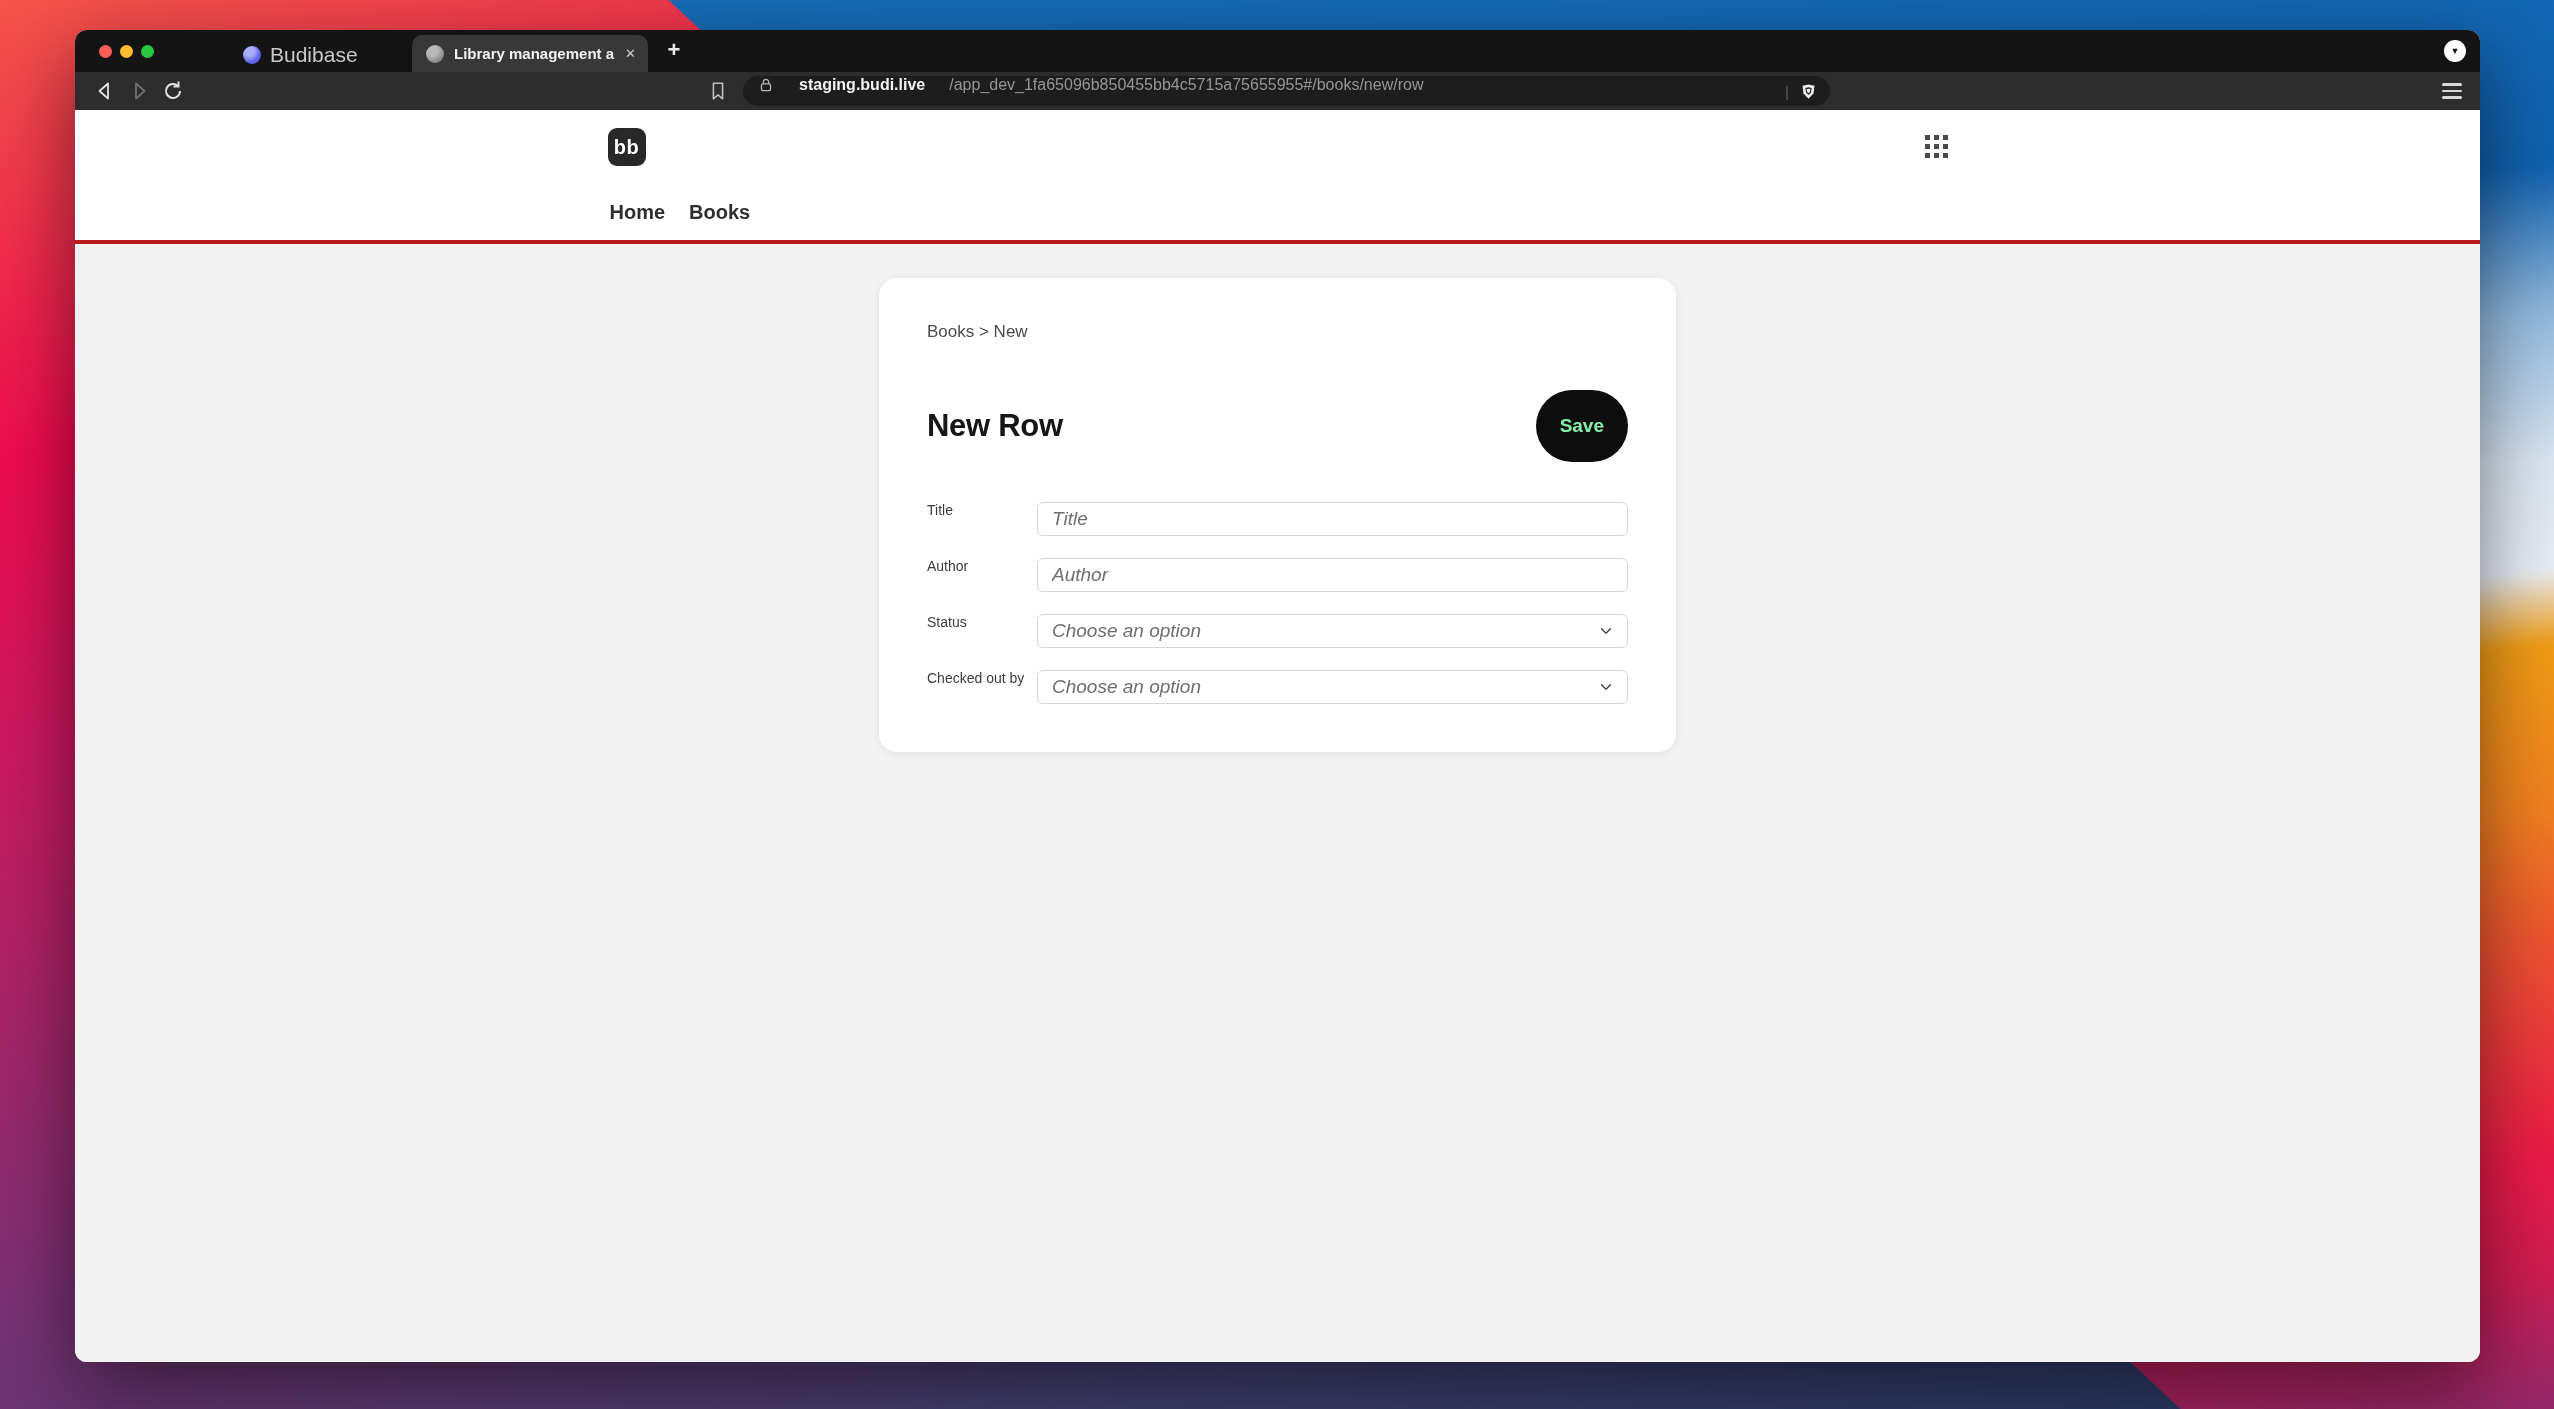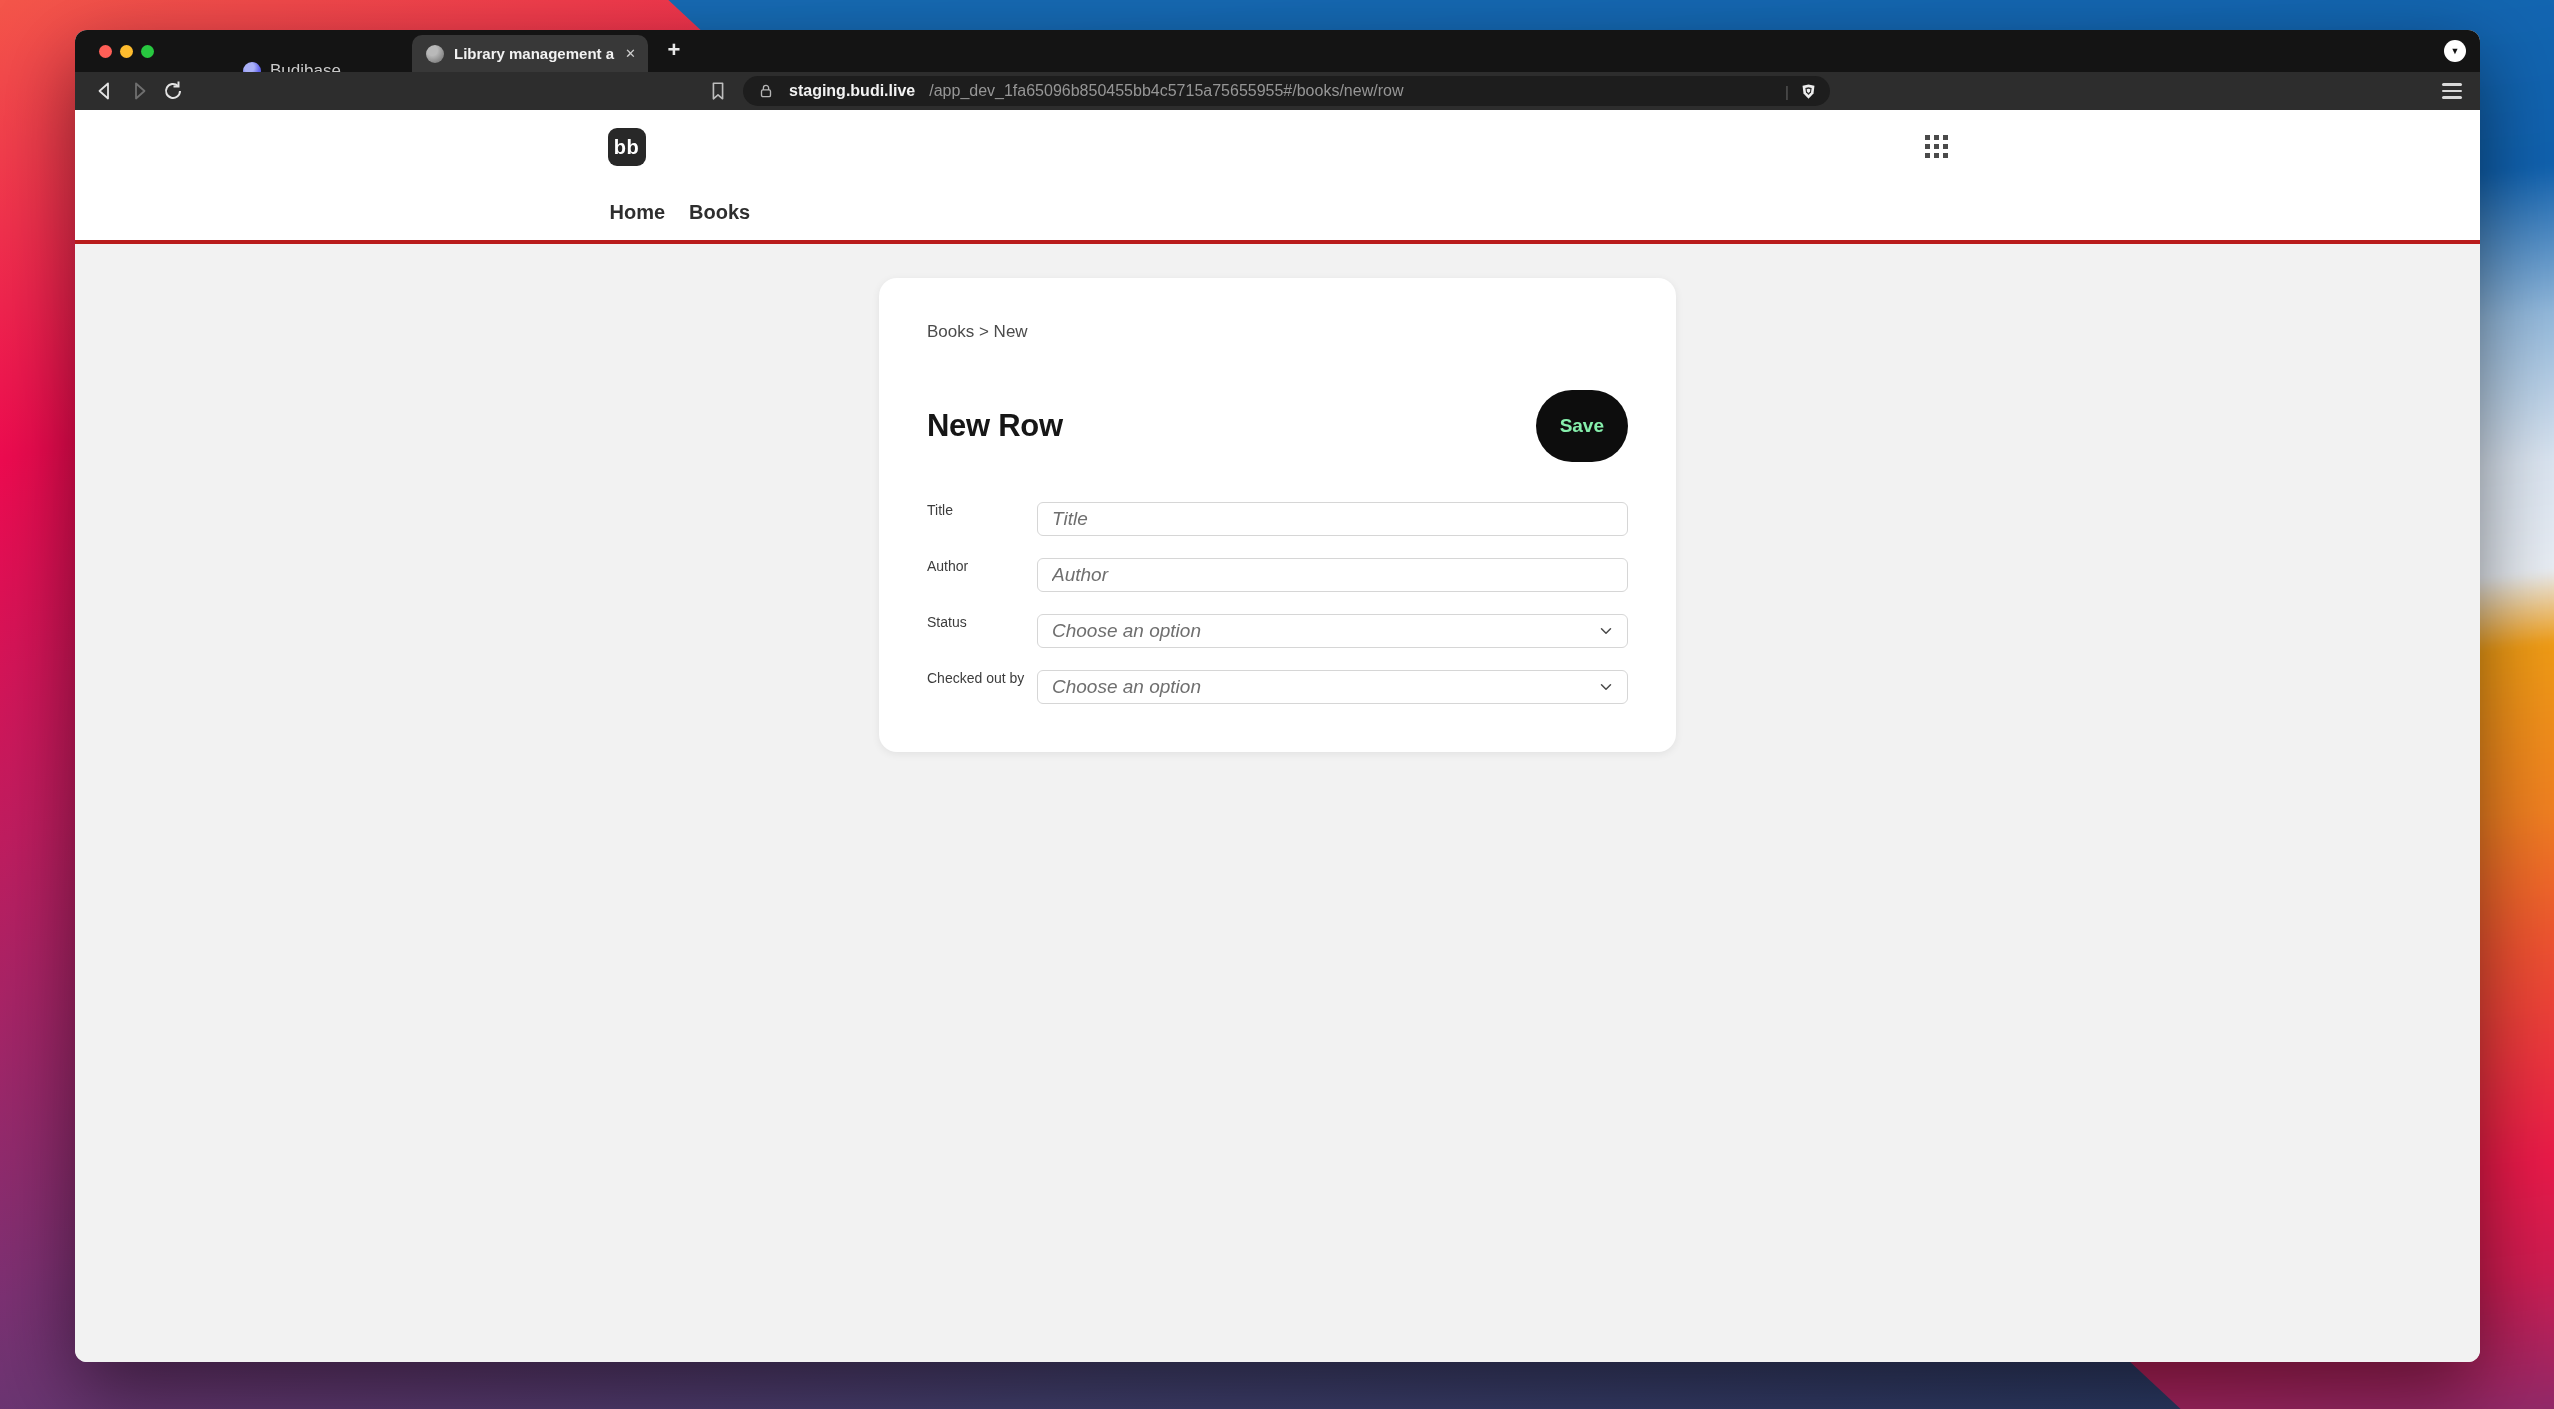--- a/index.html
+++ b/index.html
@@ -21,42 +21,42 @@
   .window { position:absolute; left:75px; top:30px; width:2405px; height:1332px;
     border-radius:12px; overflow:hidden; box-shadow:0 28px 80px rgba(0,0,0,.5);
     display:flex; flex-direction:column; background:#f2f2f2; }
 
   
   .tabbar { height:42px; background:#141414; position:relative; flex:none; }
   .traffic { position:absolute; left:24px; top:15px; display:flex; gap:8px; }
   .traffic span { width:13px; height:13px; border-radius:50%; display:block; }
   .light-red { background:#ff5f57; } .light-yellow { background:#febc2e; } .light-green { background:#28c840; }
 
-  .tab-inactive { position:absolute; left:168px; top:16px; height:50px; display:flex; align-items:center; gap:9px; color:#c9c9c9; font-size:17px; }
+  .tab-inactive { position:absolute; left:168px; top:0; height:50px; display:flex; align-items:center; gap:9px; color:#c9c9c9; font-size:21px; }
   .favicon-budibase { width:18px; height:18px; border-radius:50%;
     background:radial-gradient(circle at 35% 30%, #aab0f7 0 28%, #6467ef 60%, #4547c9 100%); }
   .tab-active { position:absolute; left:337px; top:5px; width:236px; height:37px; background:#383838;
     border-radius:10px 10px 0 0; display:flex; align-items:center; padding:0 12px 0 14px; gap:10px; }
   .favicon-generic { width:18px; height:18px; border-radius:50%; flex:none;
     background:radial-gradient(circle at 35% 30%, #b9b9b9 0 30%, #8a8a8a 70%, #6f6f6f 100%); }
   .tab-active .tab-title { color:#f2f2f2; font-size:15px; font-weight:bold; flex:1;
     white-space:nowrap; overflow:hidden; }
   .tab-close { color:#cfcfcf; font-size:13px; cursor:default; }
   .newtab-btn { position:absolute; left:585px; top:7px; width:28px; height:28px; color:#e8e8e8;
     font-size:22px; line-height:26px; text-align:center; font-weight:bold; }
   .tabmenu-btn { position:absolute; right:14px; top:10px; width:22px; height:22px; border-radius:50%;
     background:#fff; color:#111; font-size:9px; display:flex; align-items:center; justify-content:center; }
 
   
   .toolbar { height:38px; background:#2d2d2d; position:relative; flex:none; display:flex; align-items:center; }
   .navbtn { width:24px; height:24px; position:absolute; top:7px; }
   .btn-back { left:18px; } .btn-forward { left:52px; } .btn-reload { left:86px; }
   .bookmark-btn { position:absolute; left:632px; top:8px; width:22px; height:22px; }
   .urlbar { position:absolute; left:668px; top:4px; width:1087px; height:30px; background:#1d1d1d;
-    border-radius:15px; display:flex; align-items:center; padding:0 12px 0 14px; gap:14px; }
+    border-radius:15px; display:flex; padding:0 12px 0 14px; gap:24px; }
   .urlbar .host { color:#f2f2f2; font-size:16px; font-weight:bold; white-space:nowrap; }
   .urlbar .path { color:#969696; font-size:16px; white-space:nowrap; overflow:hidden; flex:1; }
   .url-right { display:flex; align-items:center; gap:10px; }
   .url-sep { color:#5c5c5c; font-size:15px; }
   .menu-btn { position:absolute; right:18px; top:9px; width:20px; height:20px;
     display:flex; flex-direction:column; justify-content:center; gap:4px; }
   .menu-btn span { display:block; height:2.5px; background:#d9d9d9; border-radius:2px; }
 
   
   .app-header { height:134px; background:#ffffff; border-bottom:4px solid #b91c1c; flex:none; }

